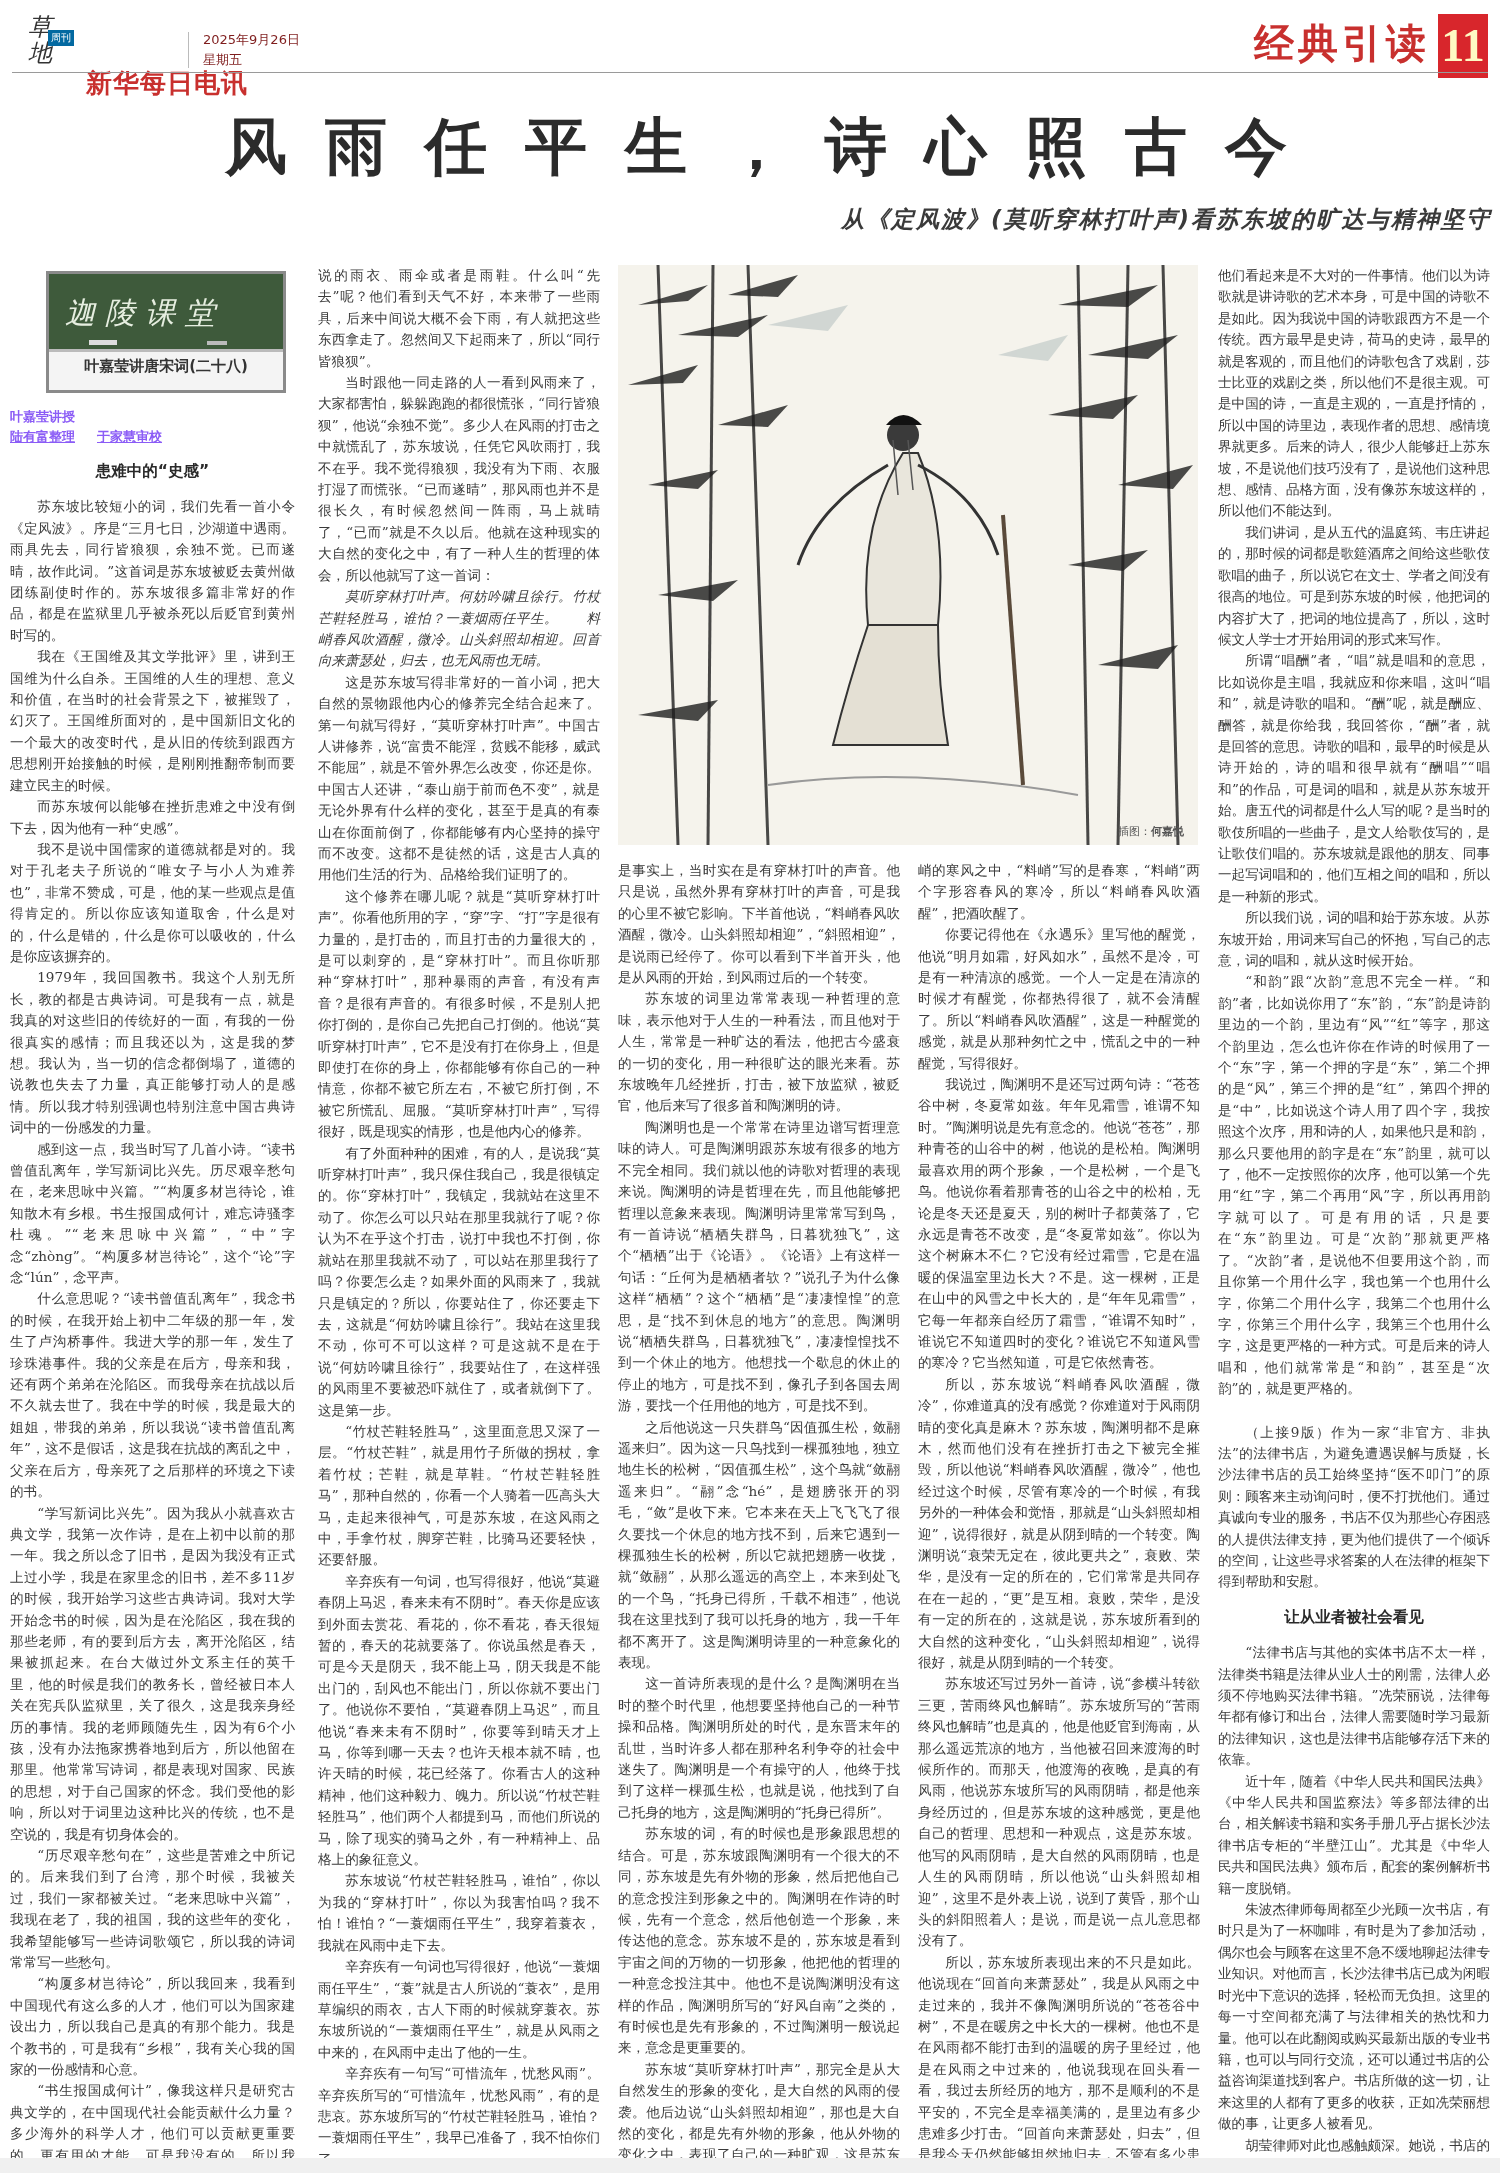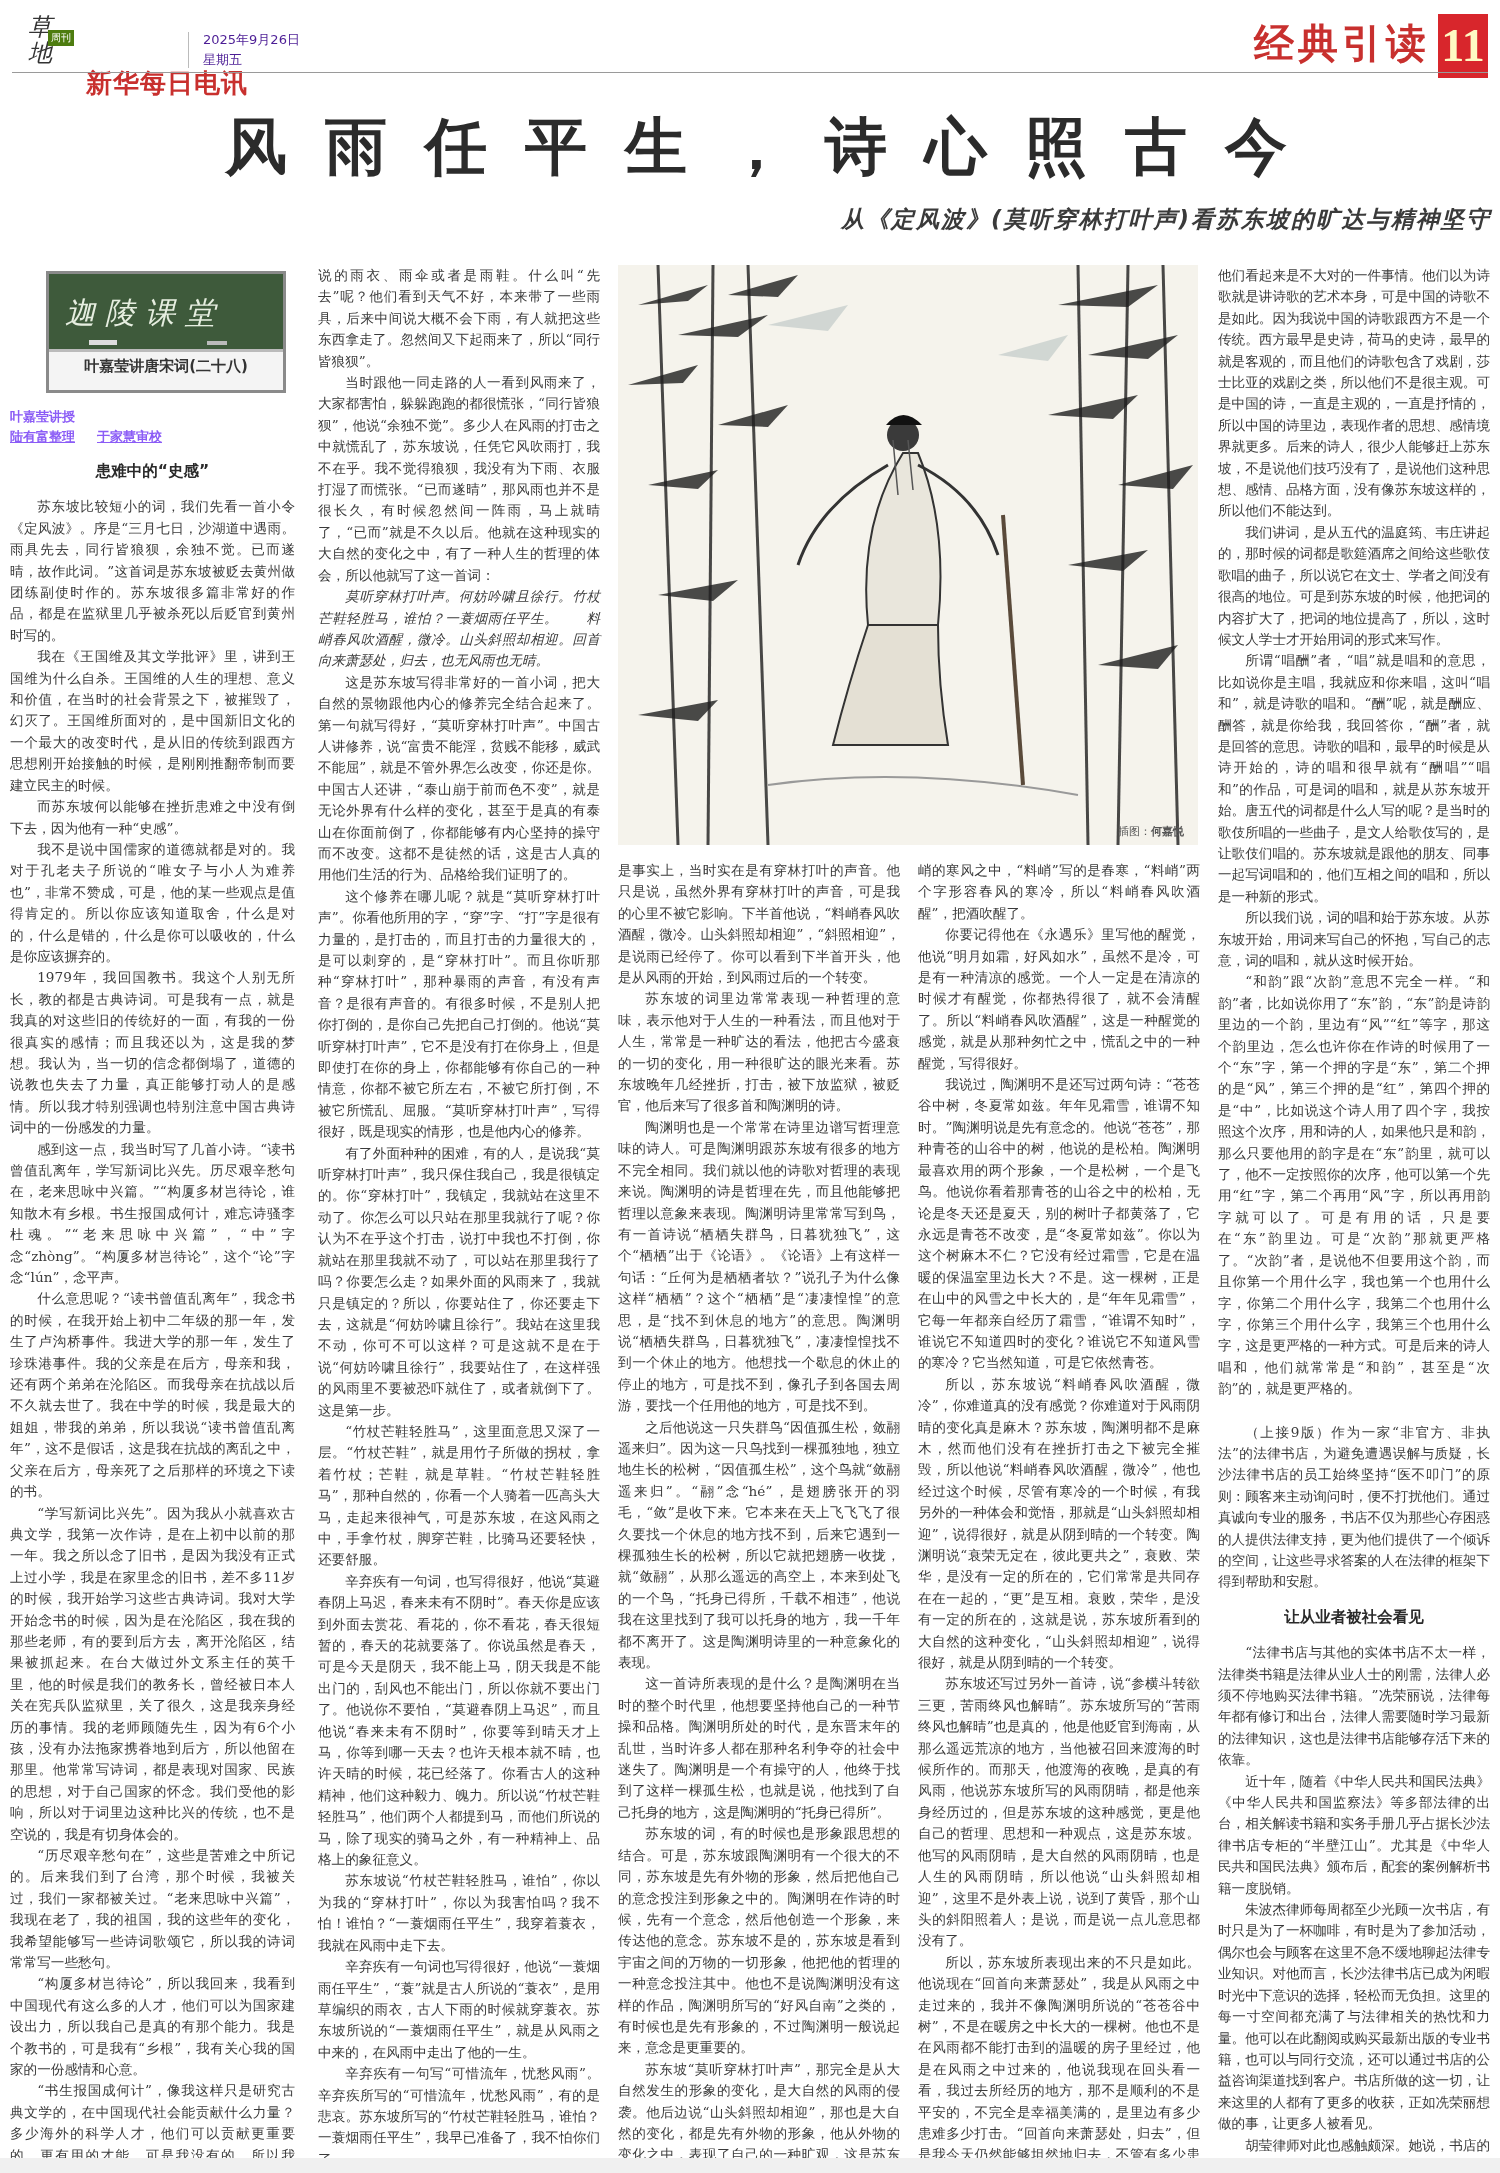--- a/index.html
+++ b/index.html
@@ -2,24 +2,24 @@
 <html><head>
 <meta charset="utf-8">
 <style>
   * { box-sizing: border-box; margin: 0; padding: 0; }
   html, body { width: 1500px; height: 2173px; background: #ffffff; overflow: hidden; }
   body { font-family: "DejaVu Serif", "Liberation Serif", serif; color: #2a2a2a; position: relative; }
 
   .masthead { position: absolute; left: 0; top: 0; width: 1500px; height: 80px; border-bottom: 0; }
   .masthead .rule { position: absolute; left: 12px; right: 12px; top: 72px; height: 1px; background: #9a9a9a; }
   .logo-caodi { position: absolute; left: 28px; top: 14px; width: 34px; height: 56px; font-size: 24px; line-height: 26px; color: #333; font-family: "DejaVu Serif", serif; font-style: italic; }
-  .logo-weekly { position: absolute; left: 48px; top: 30px; background: #4d7c0f; color: #fff; font-size: 10px; padding: 1px 3px; font-family: "DejaVu Sans", sans-serif; }
+  .logo-weekly { position: absolute; left: 48px; top: 30px; background: #0369a1; color: #fff; font-size: 10px; padding: 1px 3px; font-family: "DejaVu Sans", sans-serif; }
   .logo-xinhua { position: absolute; left: 86px; top: 28px; font-size: 26px; color: #c8302e; font-weight: bold; font-family: "DejaVu Serif", serif; letter-spacing: 1px; margin-top: 38px; }
   .mast-sep { position: absolute; left: 188px; top: 32px; width: 1px; height: 36px; background: #bbb; }
-  .mast-date { position: absolute; left: 203px; top: 30px; font-family: "DejaVu Sans", sans-serif; font-size: 13px; color: #4c1d95; line-height: 20px; }
+  .mast-date { position: absolute; left: 203px; top: 30px; font-family: "DejaVu Sans", sans-serif; font-size: 13px; color: #7f1d1d; line-height: 20px; }
   .section-title { position: absolute; right: 70px; top: 16px; font-size: 40px; color: #c8302e; font-weight: bold; letter-spacing: 4px; font-family: "DejaVu Serif", serif; }
   .page-num { position: absolute; right: 12px; top: 14px; width: 50px; height: 64px; background: #d8262c; color: #fef9c3; font-size: 46px; font-weight: bold; text-align: center; line-height: 64px; font-family: "Liberation Serif", serif; }
 
   .headline { position: absolute; left: 0; top: 105px; width: 1500px; text-align: center; font-family: "DejaVu Sans", sans-serif; font-weight: bold; font-size: 62px; letter-spacing: 38px; color: #2b2b2b; padding-left: 50px; }
   .subhead { position: absolute; left: 0; top: 204px; width: 1491px; text-align: right; font-family: "DejaVu Sans", sans-serif; font-size: 23px; color: #3a3a3a; letter-spacing: 2px; font-style: italic; }
 
   .col { position: absolute; font-size: 13.6px; line-height: 21.4px; color: #3a3a3a; text-align: justify; }
   .col p { text-indent: 2em; }
   .col p.noindent { text-indent: 0; }
   .col h3 { font-family: "DejaVu Sans", sans-serif; font-size: 15.5px; text-align: center; font-weight: bold; color: #2a2a2a; margin: 14px 0 14px; }

